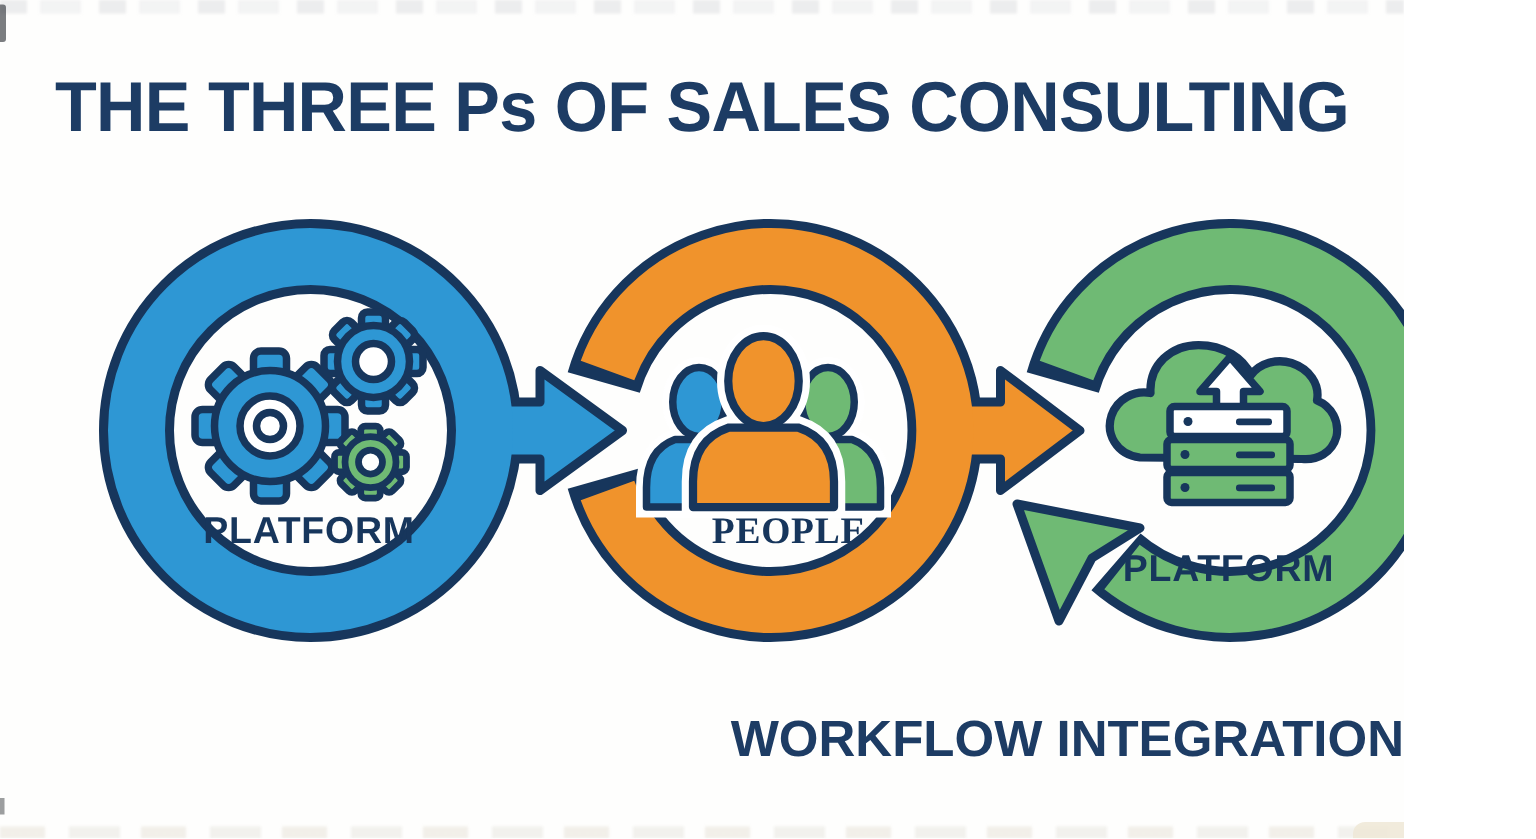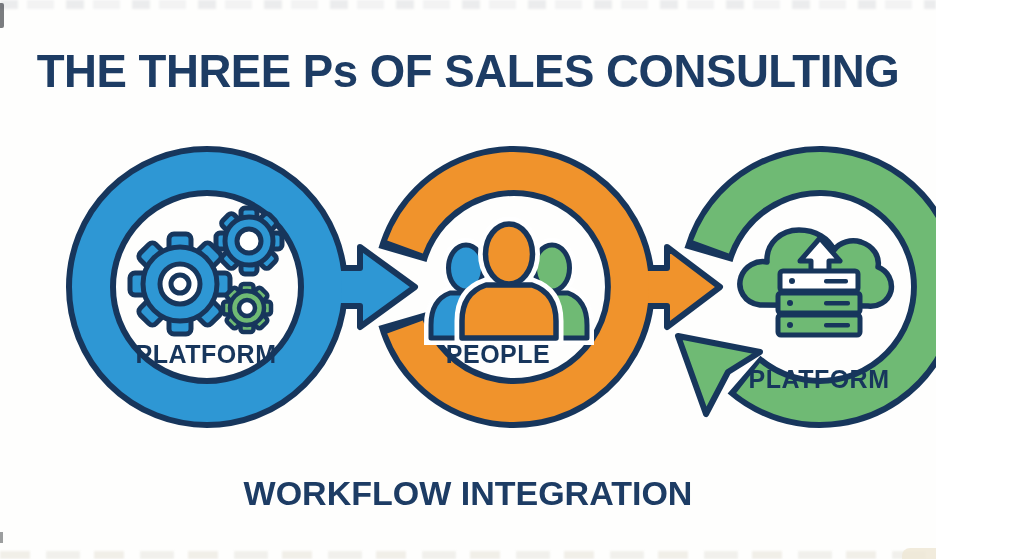--- a/index.html
+++ b/index.html
@@ -15,36 +15,36 @@
     position:absolute;top:47px;left:0;width:100%;
     text-align:center;
     font-size:47px;font-weight:700;line-height:1;
     letter-spacing:-.5px;
     color:var(--c-text,#1d3c64);
     transform:scaleX(.97);
     white-space:nowrap;
   }
   .footer{
     position:absolute;top:476px;left:0;width:100%;
-    text-align:center;
+    text-align:right;
     font-size:34px;font-weight:700;line-height:1;
     letter-spacing:0px;
     color:var(--c-text,#1d3c64);
     white-space:nowrap;
   }
   .circle-label{
     position:absolute;top:342px;
     transform:translateX(-50%);
     font-size:25px;font-weight:700;line-height:1;
     letter-spacing:.5px;
     color:var(--c-navy,#17365c);
     white-space:nowrap;
   }
   .label-process{left:206px;}
-  .label-people{left:498px;}
+  .label-people{left:526px;font-family:Liberation Serif, serif;}
   .label-platform{left:819px;margin-top:25px;}
   
   .diagram{position:absolute;left:0;top:0;width:1024px;height:559px;}
   
   .art-top{
     position:absolute;top:0;left:0;right:0;height:9px;
     background:repeating-linear-gradient(90deg,
       rgba(172,175,184,.22) 0 18px, rgba(255,255,255,0) 18px 27px,
       rgba(186,189,197,.16) 27px 54px, rgba(255,255,255,0) 54px 66px);
     filter:blur(1px);

